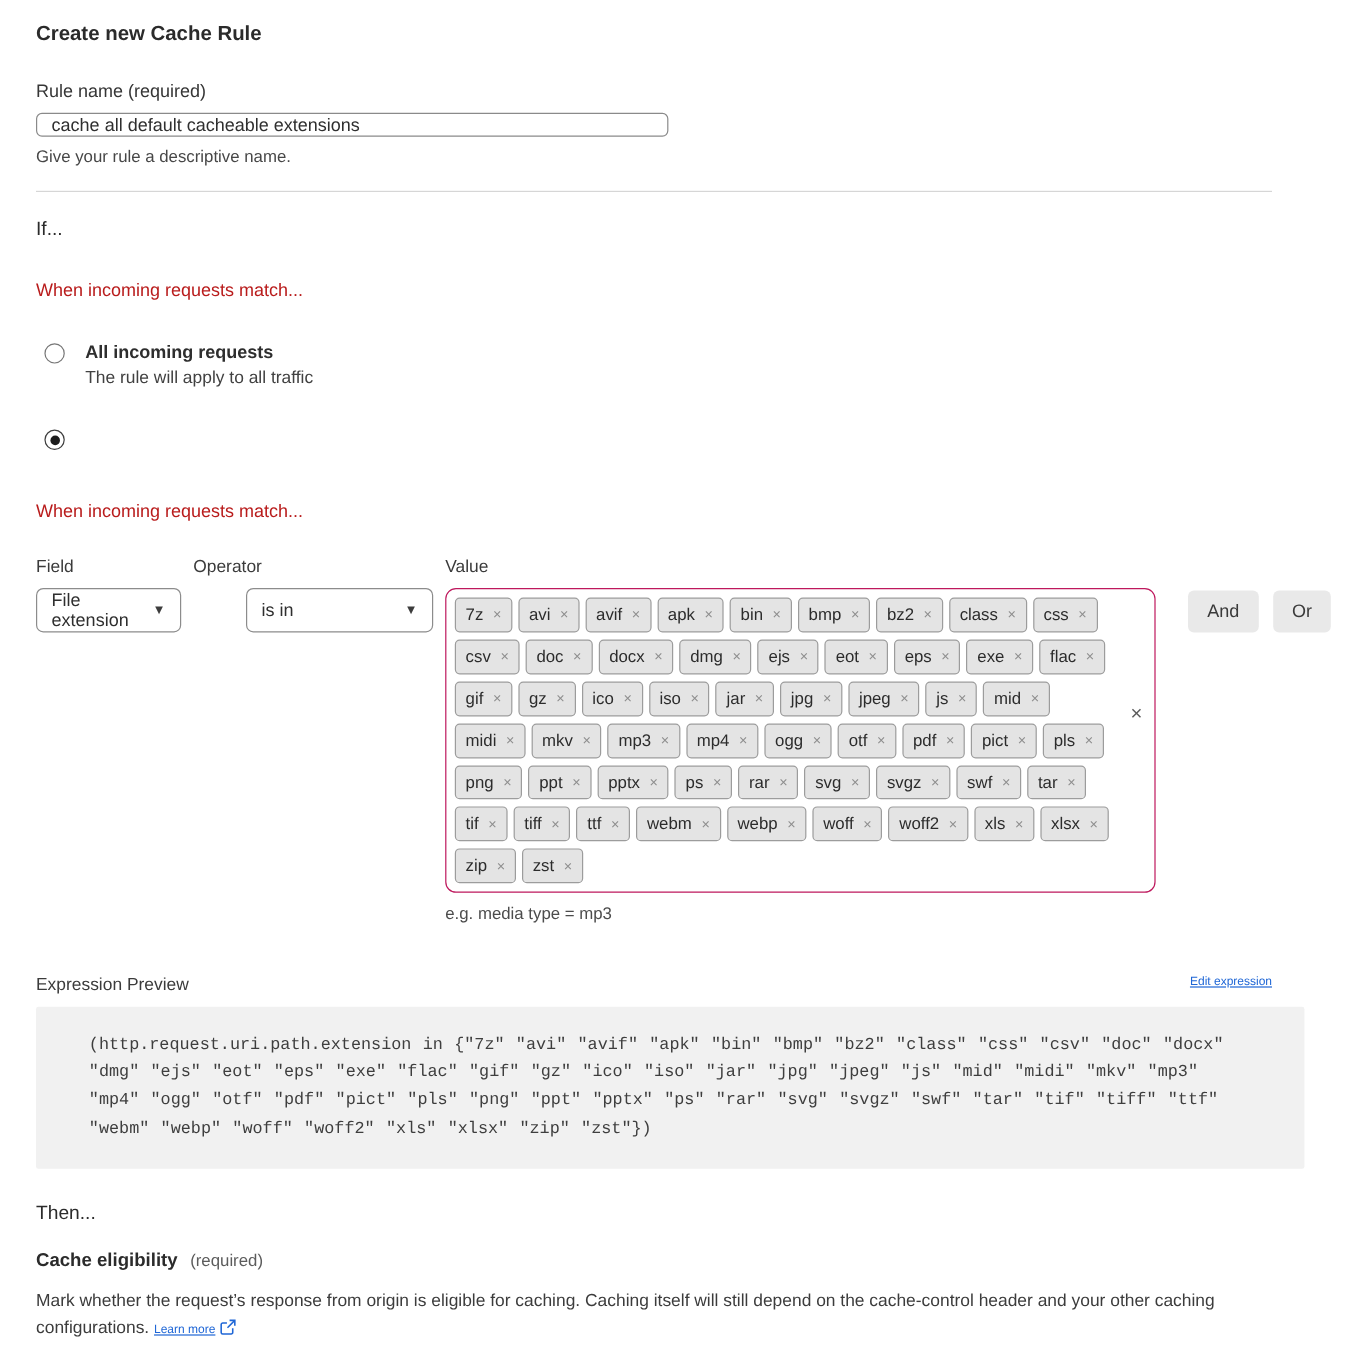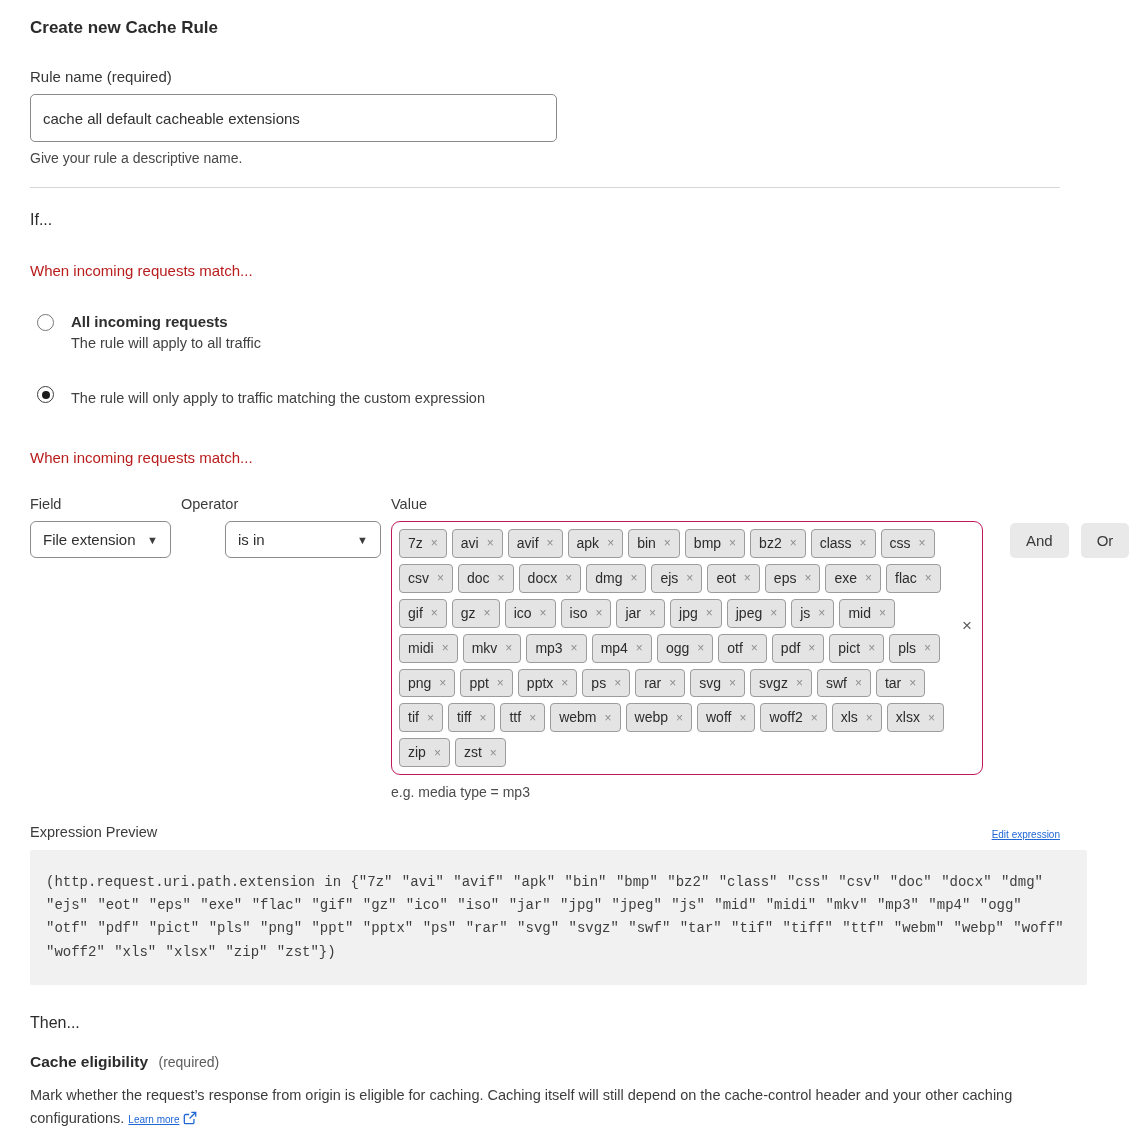--- a/index.html
+++ b/index.html
@@ -9,21 +9,21 @@
     font-family: "Liberation Sans", sans-serif;
     color: #313131;
     -webkit-font-smoothing: antialiased;
   }
   .content { width: 1060px; padding: 14px 0 0 30px; }
 
   .page-title { font-size: 17px; font-weight: bold; color: #2b2b2b; margin: 4px 0 30px; }
 
   .field-label { font-size: 15px; color: #363636; margin-bottom: 9px; }
   .rule-input {
-    width: 527px; height: 48px;
+    width: 527px; height: 20px;
     border: 1px solid #8a8a8a; border-radius: 5px;
     padding: 0 12px; font-size: 15px; color: #2f2f2f;
     font-family: "Liberation Sans", sans-serif; outline: none; background:#fff;
   }
   .helper { font-size: 14px; color: #474747; margin-top: 8px; }
 
   .divider { border: none; border-top: 1px solid #d6d6d6; margin-top: 21px; }
 
   .section-heading { font-size: 16px; font-weight: normal; color: #2b2b2b; }
   .sub-heading { font-size: 15px; font-weight: normal; color: #b91c1c; }
@@ -48,21 +48,21 @@
   .radio-desc { font-size: 14.5px; color: #414141; margin-top: 5px; }
 
   .builder { display: flex; align-items: flex-start; margin-top: 30px; }
   .col { margin-right: 10px; }
   .col-label { font-size: 14.5px; color: #3b3b3b; margin-bottom: 9px; }
   .select {
     height: 37px; border: 1px solid #8c8c8c; border-radius: 6px; background: #fff;
     display: flex; align-items: center; justify-content: space-between;
     padding: 0 12px; font-size: 15px; color: #2f2f2f; cursor: pointer;
   }
-  .col-field .select { width: 141px; }
+  .col-field .select { width: 121px; }
   .col-operator .select { width: 156px; margin-left: 44px; }
   .caret { font-size: 11px; color: #3c3c3c; margin-left: 8px; }
 
   .value-box {
     position: relative; width: 592px; min-height: 211px;
     border: 1px solid #be185d; border-radius: 9px;
     padding: 7px 36px 7px 7px; background: #fff;
   }
   .tags { display: flex; flex-wrap: wrap; gap: 6px 5px; }
   .tag {
@@ -78,26 +78,26 @@
   }
   .hint { font-size: 14px; color: #4c4c4c; margin-top: 9px; }
 
   .andor { display: flex; margin-left: 5px; margin-top: 27px; }
   .btn {
     background: #e9e9e9; border: none; border-radius: 5px;
     padding: 9px 16px; font-size: 15px; color: #3a3a3a; margin-left: 12px;
     font-family: "Liberation Sans", sans-serif; cursor: pointer;
   }
 
-  .preview-header { display: flex; justify-content: space-between; align-items: flex-end; margin-top: 24px; gap: 24px; }
+  .preview-header { display: flex; justify-content: space-between; margin-top: 44px; gap: 24px; }
   .preview-label { font-size: 14.5px; color: #3b3b3b; }
   a.link { color: #2067d6; text-decoration: underline; font-size: 10px; cursor: pointer; }
   .code-block {
     margin-top: 10px; background: #f1f1f1; border-radius: 2px;
-    padding: 21px 16px; width: 1057px;
+    padding: 21px 44px; width: 1057px;
     font-family: "Liberation Mono", "DejaVu Sans Mono", monospace;
     font-size: 14px; line-height: 1.65; color: #3e3e3e;
     word-spacing: 1px;
   }
 
   .h-then { margin-top: 29px; }
   .eligibility-row { margin-top: 21px; }
   .eligibility-label { font-size: 15.5px; font-weight: bold; color: #2b2b2b; }
   .required-note { font-size: 14px; color: #5c5c5c; font-weight: normal; margin-left: 6px; }
   .desc-para { font-size: 14.5px; color: #3c3c3c; line-height: 1.6; margin-top: 13px; max-width: 1050px; }
@@ -123,21 +123,20 @@
     <span class="radio"></span>
     <div>
       <div class="radio-label">All incoming requests</div>
       <div class="radio-desc">The rule will apply to all traffic</div>
     </div>
   </div>
 
   <div class="radio-option">
     <span class="radio radio--selected"></span>
     <div>
-      <div class="radio-desc">The rule will only apply to traffic matching the custom expression</div>
     </div>
   </div>
 
   <h3 class="sub-heading h-match2">When incoming requests match...</h3>
 
   <div class="builder">
     <div class="col col-field">
       <div class="col-label">Field</div>
       <div class="select">
         <span>File extension</span>

